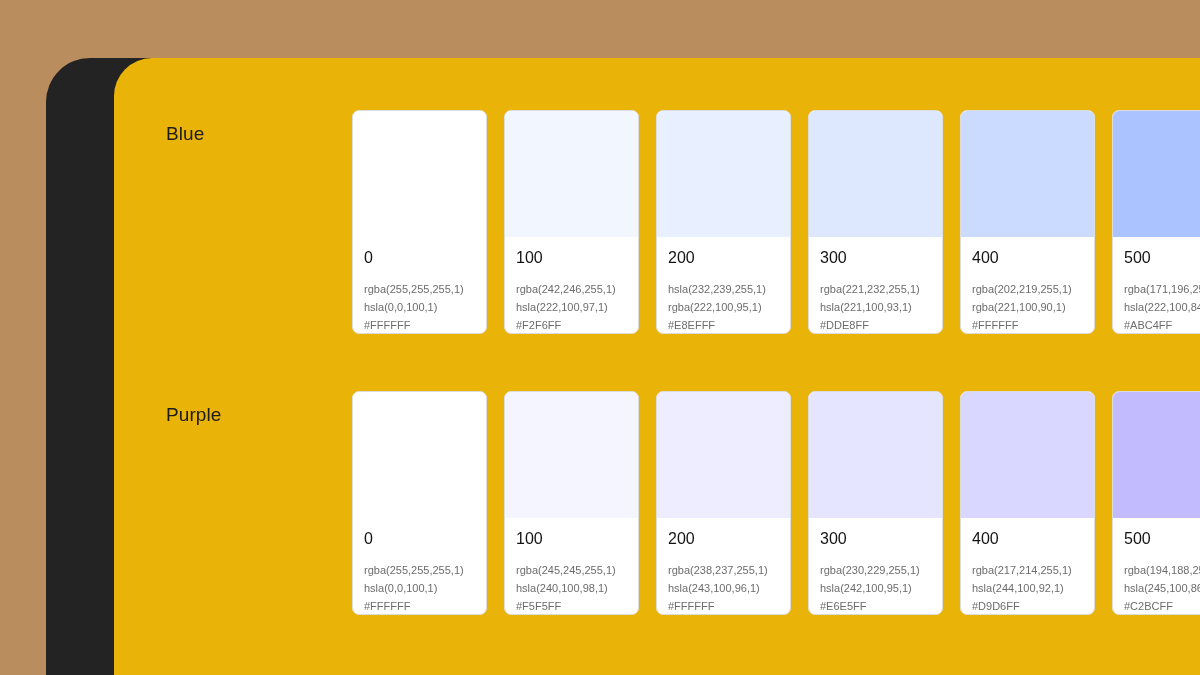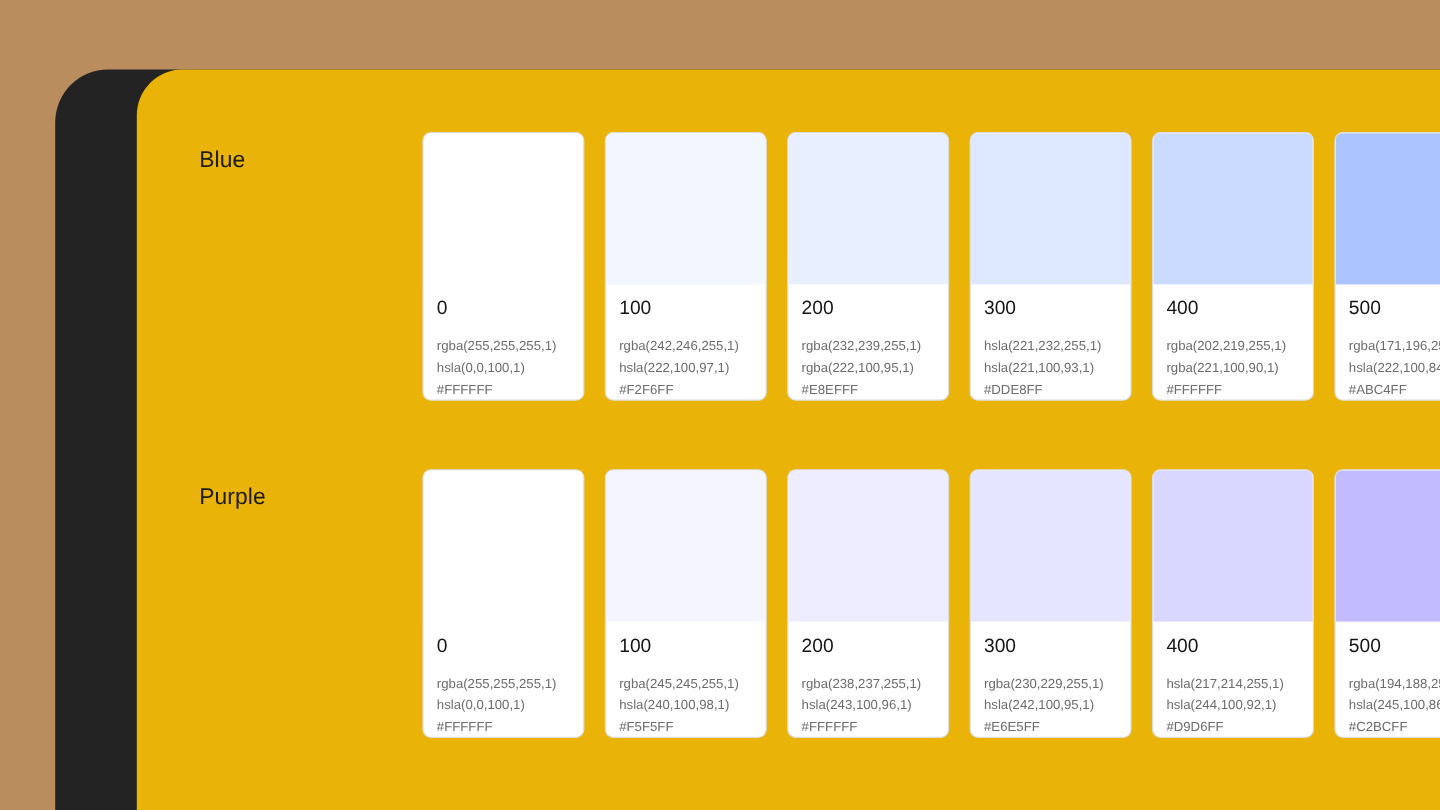--- a/index.html
+++ b/index.html
@@ -138,31 +138,31 @@
             <div class="swatch-code">rgba(242,246,255,1)</div>
             <div class="swatch-code">hsla(222,100,97,1)</div>
             <div class="swatch-code">#F2F6FF</div>
           </div>
         </div>
 
         <div class="swatch-card">
           <div class="swatch-chip" style="background: rgb(232, 239, 255);"></div>
           <div class="swatch-info">
             <div class="swatch-step">200</div>
-            <div class="swatch-code">rgba(232,239,255,1)</div>
+            <div class="swatch-code">hsla(232,239,255,1)</div>
             <div class="swatch-code">rgba(222,100,95,1)</div>
             <div class="swatch-code">#E8EFFF</div>
           </div>
         </div>
 
         <div class="swatch-card">
           <div class="swatch-chip" style="background: rgb(221, 232, 255);"></div>
           <div class="swatch-info">
             <div class="swatch-step">300</div>
-            <div class="swatch-code">hsla(221,232,255,1)</div>
+            <div class="swatch-code">rgba(221,232,255,1)</div>
             <div class="swatch-code">hsla(221,100,93,1)</div>
             <div class="swatch-code">#DDE8FF</div>
           </div>
         </div>
 
         <div class="swatch-card">
           <div class="swatch-chip" style="background: rgb(202, 219, 255);"></div>
           <div class="swatch-info">
             <div class="swatch-step">400</div>
             <div class="swatch-code">rgba(202,219,255,1)</div>
@@ -225,21 +225,21 @@
             <div class="swatch-code">rgba(230,229,255,1)</div>
             <div class="swatch-code">hsla(242,100,95,1)</div>
             <div class="swatch-code">#E6E5FF</div>
           </div>
         </div>
 
         <div class="swatch-card">
           <div class="swatch-chip" style="background: rgb(217, 214, 255);"></div>
           <div class="swatch-info">
             <div class="swatch-step">400</div>
-            <div class="swatch-code">hsla(217,214,255,1)</div>
+            <div class="swatch-code">rgba(217,214,255,1)</div>
             <div class="swatch-code">hsla(244,100,92,1)</div>
             <div class="swatch-code">#D9D6FF</div>
           </div>
         </div>
 
         <div class="swatch-card">
           <div class="swatch-chip" style="background: rgb(194, 188, 255);"></div>
           <div class="swatch-info">
             <div class="swatch-step">500</div>
             <div class="swatch-code">rgba(194,188,255,1)</div>

